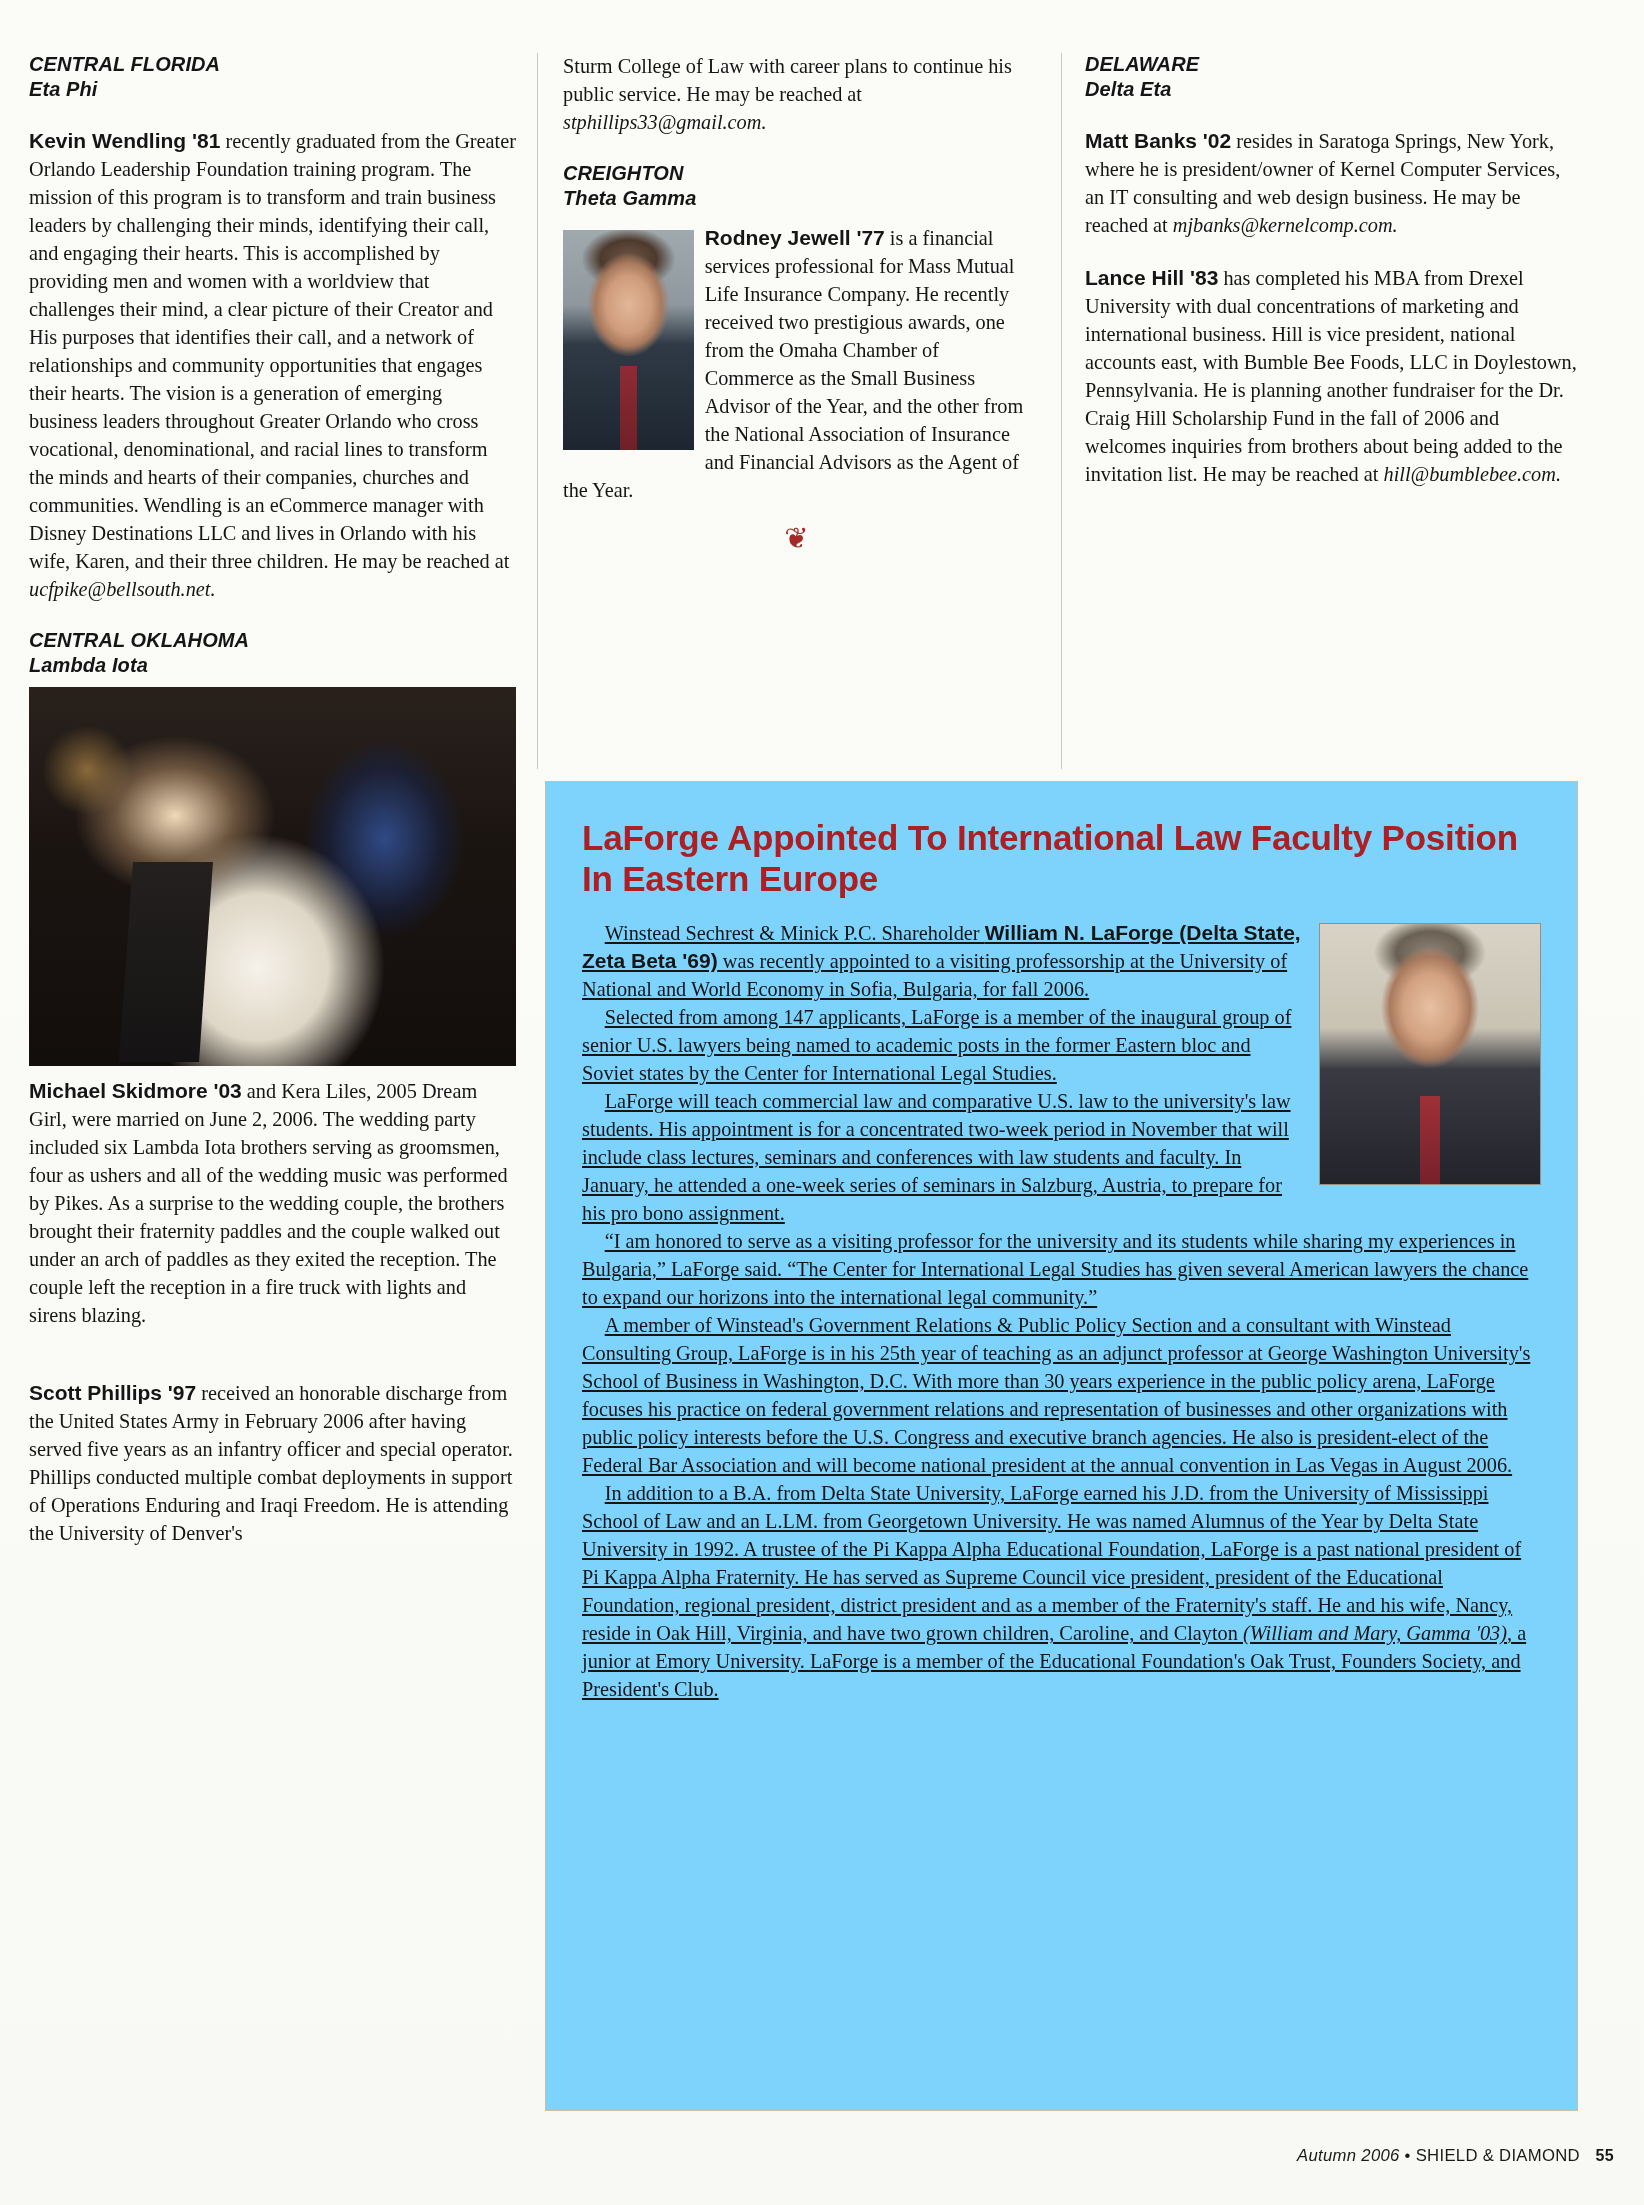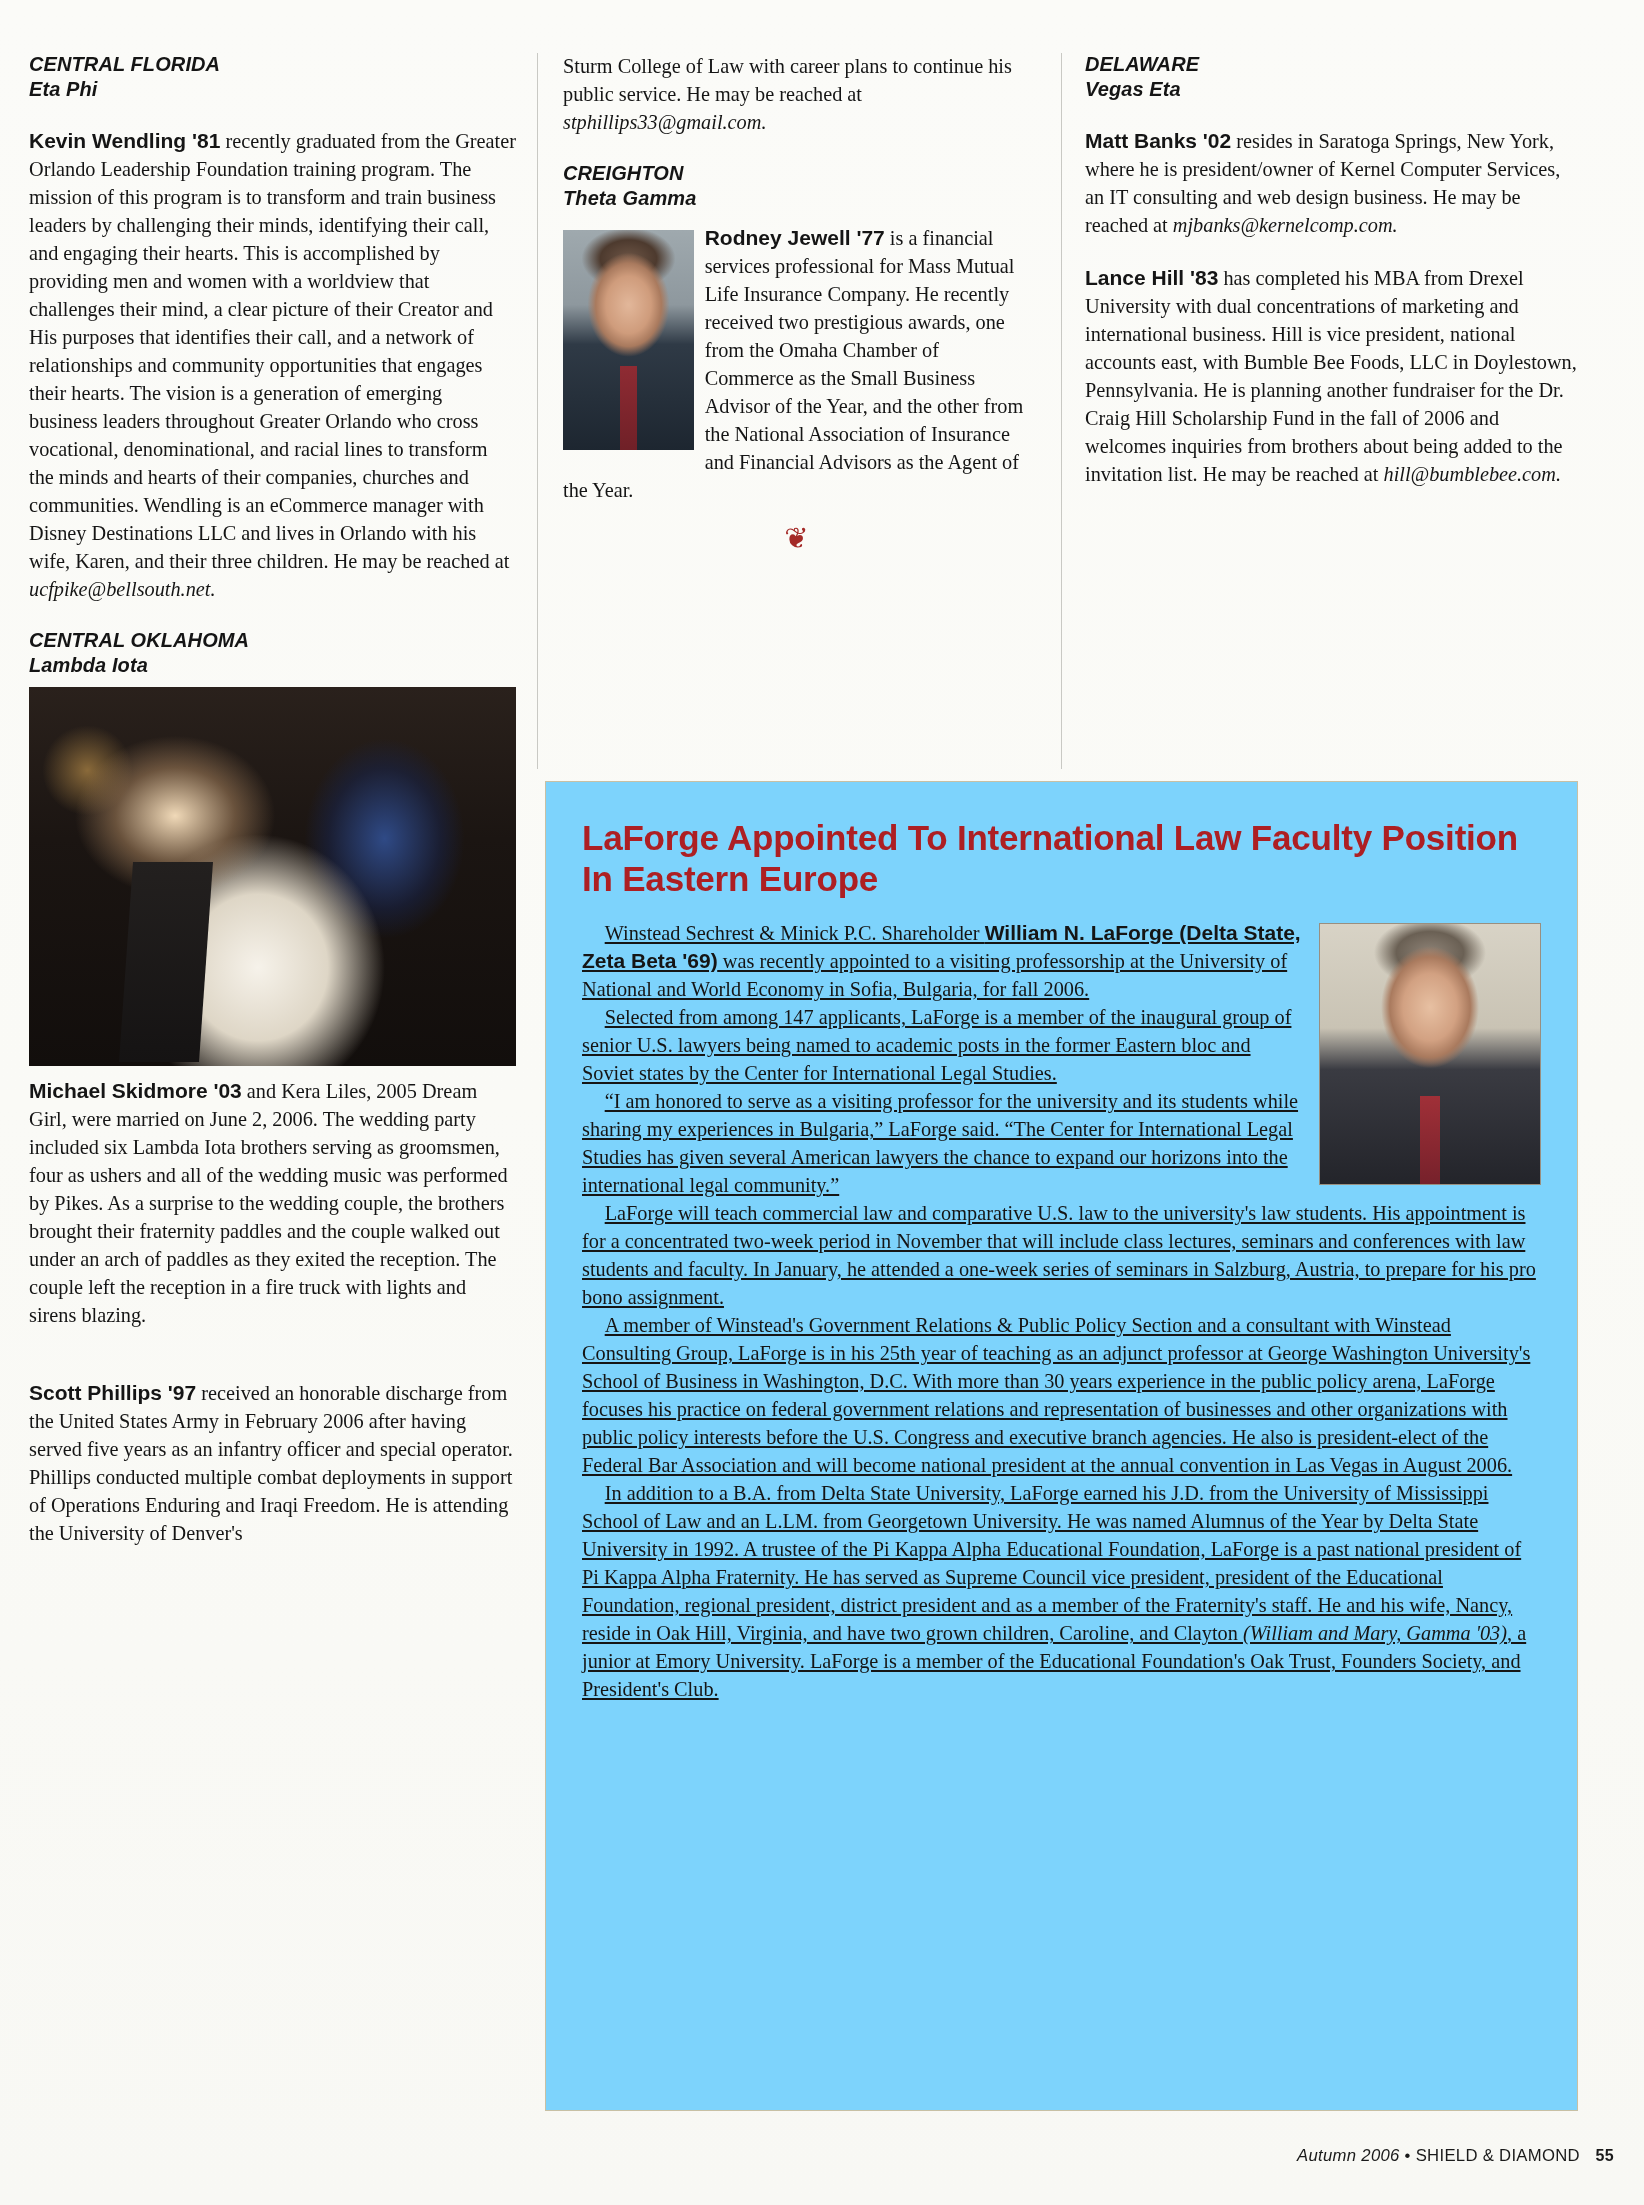--- a/index.html
+++ b/index.html
@@ -242,36 +242,36 @@
     <div class="spacer-sm"></div>
     <div class="photo photo-jewell ph-jewell"></div>
     <p class="para"><span class="nm">Rodney Jewell '77</span><span> is a financial services professional for Mass Mutual Life Insurance Company. He recently received two prestigious awards, one from the Omaha Chamber of Commerce as the Small Business Advisor of the Year, and the other from the National Association of Insurance and Financial Advisors as the Agent of the Year.</span></p>
     <div class="clear"></div>
     <div class="ornament">❦</div>
   </div>
 
   <div class="col col3">
     <div class="chap">
       <span>DELAWARE</span>
-      <span class="greek">Vegas Eta</span>
+      <span class="greek">Delta Eta</span>
     </div>
     <div class="spacer"></div>
     <p class="para"><span class="nm">Matt Banks '02</span><span> resides in Saratoga Springs, New York, where he is president/owner of Kernel Computer Services, an IT consulting and web design business. He may be reached at </span><span class="ital">mjbanks@kernelcomp.com.</span></p>
     <div class="spacer"></div>
     <p class="para"><span class="nm">Lance Hill '83</span><span> has completed his MBA from Drexel University with dual concentrations of marketing and international business. Hill is vice president, national accounts east, with Bumble Bee Foods, LLC in Doylestown, Pennsylvania. He is planning another fundraiser for the Dr. Craig Hill Scholarship Fund in the fall of 2006 and welcomes inquiries from brothers about being added to the invitation list. He may be reached at </span><span class="ital">hill@bumblebee.com.</span></p>
   </div>
 
   <div class="feature">
     <div class="feature-title">LaForge Appointed To International Law Faculty Position In Eastern Europe</div>
     <div class="feature-body">
       <div class="photo photo-laforge ph-laforge"></div>
       <p><span>Winstead Sechrest &amp; Minick P.C. Shareholder </span><span class="nm">William N. LaForge (Delta State, Zeta Beta '69)</span><span> was recently appointed to a visiting professorship at the University of National and World Economy in Sofia, Bulgaria, for fall 2006.</span></p>
       <p>Selected from among 147 applicants, LaForge is a member of the inaugural group of senior U.S. lawyers being named to academic posts in the former Eastern bloc and Soviet states by the Center for International Legal Studies.</p>
+      <p>LaForge will teach commercial law and comparative U.S. law to the university's law students. His appointment is for a concentrated two-week period in November that will include class lectures, seminars and conferences with law students and faculty. In January, he attended a one-week series of seminars in Salzburg, Austria, to prepare for his pro bono assignment.</p>
       <p>“I am honored to serve as a visiting professor for the university and its students while sharing my experiences in Bulgaria,” LaForge said. “The Center for International Legal Studies has given several American lawyers the chance to expand our horizons into the international legal community.”</p>
-      <p>LaForge will teach commercial law and comparative U.S. law to the university's law students. His appointment is for a concentrated two-week period in November that will include class lectures, seminars and conferences with law students and faculty. In January, he attended a one-week series of seminars in Salzburg, Austria, to prepare for his pro bono assignment.</p>
       <p>A member of Winstead's Government Relations &amp; Public Policy Section and a consultant with Winstead Consulting Group, LaForge is in his 25th year of teaching as an adjunct professor at George Washington University's School of Business in Washington, D.C. With more than 30 years experience in the public policy arena, LaForge focuses his practice on federal government relations and representation of businesses and other organizations with public policy interests before the U.S. Congress and executive branch agencies. He also is president-elect of the Federal Bar Association and will become national president at the annual convention in Las Vegas in August 2006.</p>
       <p><span>In addition to a B.A. from Delta State University, LaForge earned his J.D. from the University of Mississippi School of Law and an L.LM. from Georgetown University. He was named Alumnus of the Year by Delta State University in 1992. A trustee of the Pi Kappa Alpha Educational Foundation, LaForge is a past national president of Pi Kappa Alpha Fraternity. He has served as Supreme Council vice president, president of the Educational Foundation, regional president, district president and as a member of the Fraternity's staff. He and his wife, Nancy, reside in Oak Hill, Virginia, and have two grown children, Caroline, and Clayton </span><span class="ital">(William and Mary, Gamma '03)</span><span>, a junior at Emory University. LaForge is a member of the Educational Foundation's Oak Trust, Founders Society, and President's Club.</span></p>
     </div>
   </div>
 
   <div class="footer">
     <span class="ital">Autumn 2006</span>
     <span>•</span>
     <span>SHIELD &amp; DIAMOND</span>
     <span class="pg">55</span>

